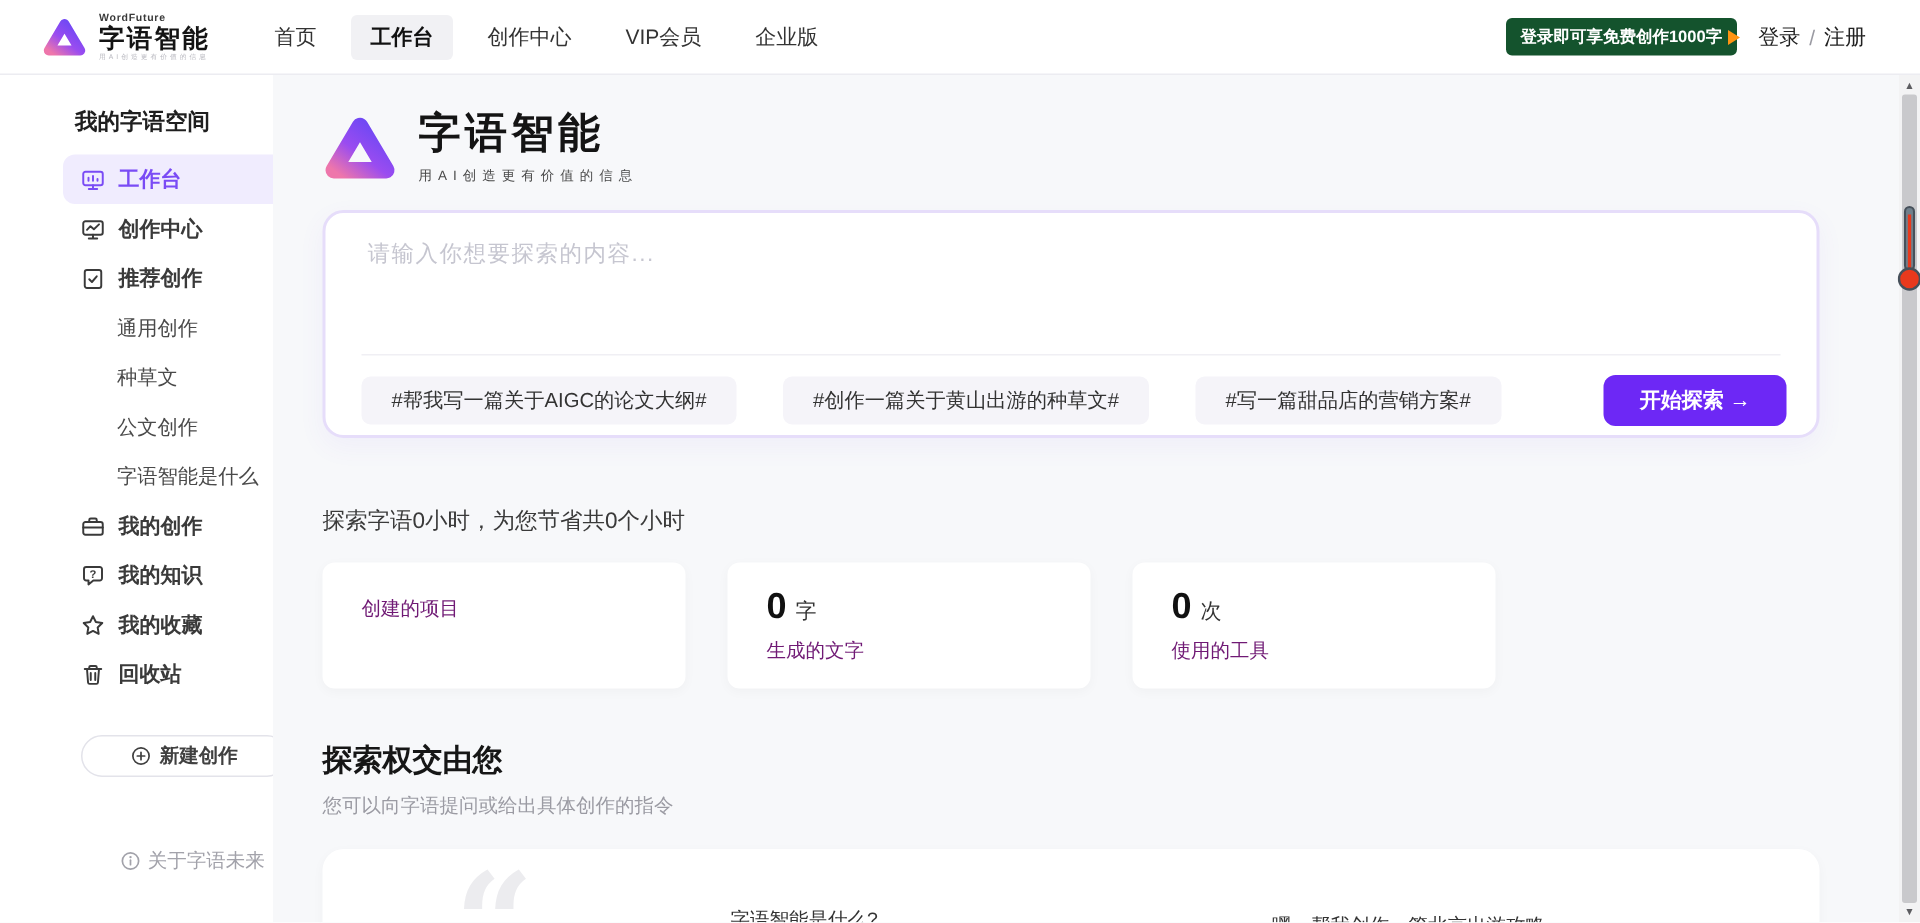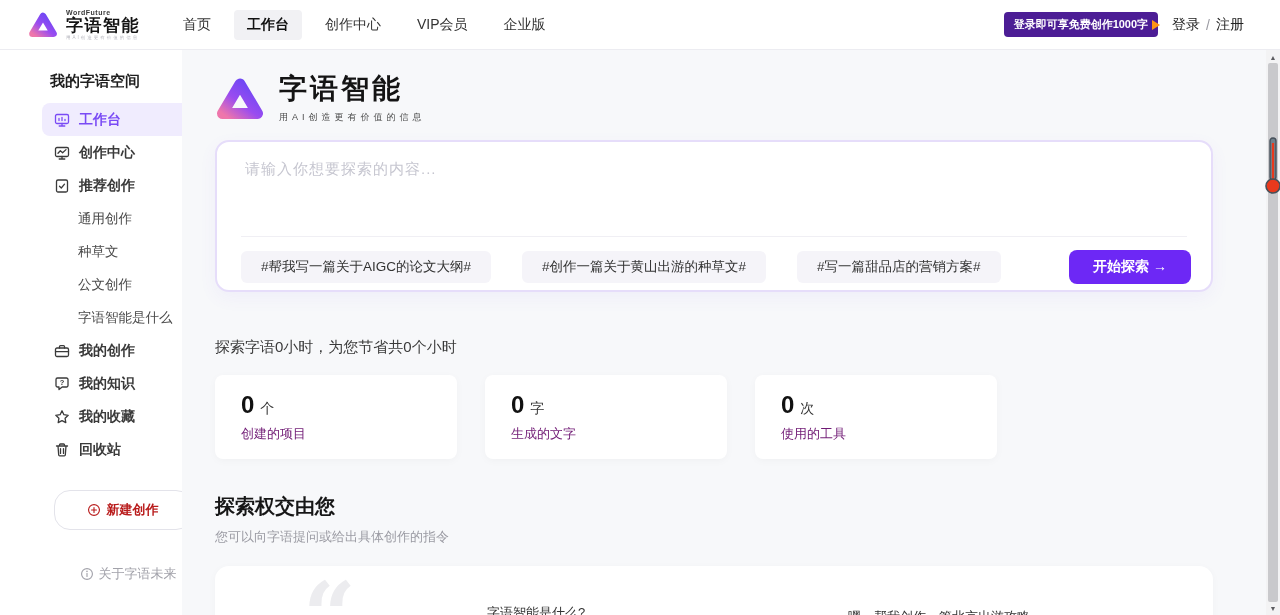--- a/index.html
+++ b/index.html
@@ -12,43 +12,43 @@
   .brand { display:flex; align-items:center; gap:8px; }
   .brand svg { width:30px; height:28px; }
   .brand-text { display:flex; flex-direction:column; line-height:1; }
   .brand-super { font-size:7px; font-weight:700; color:#3a3a3a; letter-spacing:.5px; }
   .brand-name { font-size:17px; font-weight:800; color:#141414; letter-spacing:1.5px; margin-top:1px; }
   .brand-micro { font-size:4.5px; color:#b9b9c0; letter-spacing:2px; margin-top:2px; white-space:nowrap; }
   .topnav { display:flex; align-items:center; gap:10px; margin-left:30px; }
   .topnav-item { font-size:14px; color:#333; padding:6px 13px; border-radius:4px; cursor:pointer; white-space:nowrap; }
   .topnav-item.active { background:#f1f1f4; font-weight:700; color:#111; }
   .top-right { margin-left:auto; display:flex; align-items:center; gap:14px; }
-  .promo { position:relative; background:#4c1d95; color:#fff; font-size:11px; font-weight:700;
+  .promo { position:relative; background:#14532d; color:#fff; font-size:11px; font-weight:700;
            padding:5px 10px; border-radius:4px; white-space:nowrap; }
   .promo::after { content:""; position:absolute; right:-7px; top:50%; transform:translateY(-50%);
                   border:5px solid transparent; border-left:8px solid #ff9412; }
   .auth { font-size:14px; color:#222; display:flex; gap:6px; align-items:center; }
   .auth .sep { color:#9a9aa2; }
   .auth span { cursor:pointer; }
 
   
   .sidebar { position:absolute; top:50px; left:0; width:182px; height:565px; background:#fff;
              border-right:1px solid #f0f0f3;margin-left:32px; }
   .sb-title { margin:22px 0 12px 18px; font-size:15px; font-weight:700; color:#1f1f1f; }
   .sb-item { height:33px; margin:0 10px; padding-left:12px; display:flex; align-items:center; gap:9px;
              font-size:14px; font-weight:600; color:#3a3a3a; border-radius:8px; cursor:pointer; }
   .sb-item svg { width:16px; height:16px; flex:0 0 16px; }
   .sb-item.active { background:#f0ecfe; color:#7a4bf5; }
   .sb-sub { height:33px; margin:0 10px; padding-left:36px; display:flex; align-items:center;
             font-size:13.5px; color:#4a4a4a; cursor:pointer; }
   .sb-chevron { margin-left:auto; margin-right:10px; color:#8d8d95; }
   .sb-chevron svg { width:12px; height:12px; }
-  .sb-new-btn { margin:24px auto 0; width:138px; height:40px; border:1px solid #e3e3ea; border-radius:16px;
+  .sb-new-btn { margin:24px auto 0; width:138px; height:28px; border:1px solid #e3e3ea; border-radius:16px;
                 background:#fff; display:flex; align-items:center; justify-content:center; gap:6px;
-                color:#b91c1c; font-size:13px; font-weight:700; cursor:pointer; }
+                color:#404040; font-size:13px; font-weight:700; cursor:pointer; }
   .sb-new-btn svg { width:14px; height:14px; }
   .sb-about { position:absolute; bottom:32px; left:0; width:100%; display:flex; justify-content:center;
               align-items:center; gap:5px; color:#a2a2aa; font-size:13px; cursor:pointer;padding-left:11px; }
   .sb-about svg { width:14px; height:14px; }
 
   
   .main { position:absolute; top:50px; left:182px; width:1084px; height:565px; background:#f7f8fa; overflow:hidden; }
   .hero { margin:24px 0 0 33px; display:flex; align-items:center; gap:14px; }
   .hero svg { width:50px; height:46px; }
   .hero-title { font-size:28px; font-weight:800; color:#141414; letter-spacing:3px; line-height:1.1; }
@@ -249,23 +249,20 @@
         <button class="chip">#创作一篇关于黄山出游的种草文#</button>
         <button class="chip">#写一篇甜品店的营销方案#</button>
         <button class="cta">开始探索 →</button>
       </div>
     </div>
 
     <div class="stats-summary">探索字语0小时，为您节省共0个小时</div>
 
     <div class="stat-cards">
       <div class="stat-card">
-        <div>
-          <span class="stat-value">0</span><span class="stat-unit">个</span>
-        </div>
         <div class="stat-label">创建的项目</div>
       </div>
       <div class="stat-card">
         <div>
           <span class="stat-value">0</span><span class="stat-unit">字</span>
         </div>
         <div class="stat-label">生成的文字</div>
       </div>
       <div class="stat-card">
         <div>

